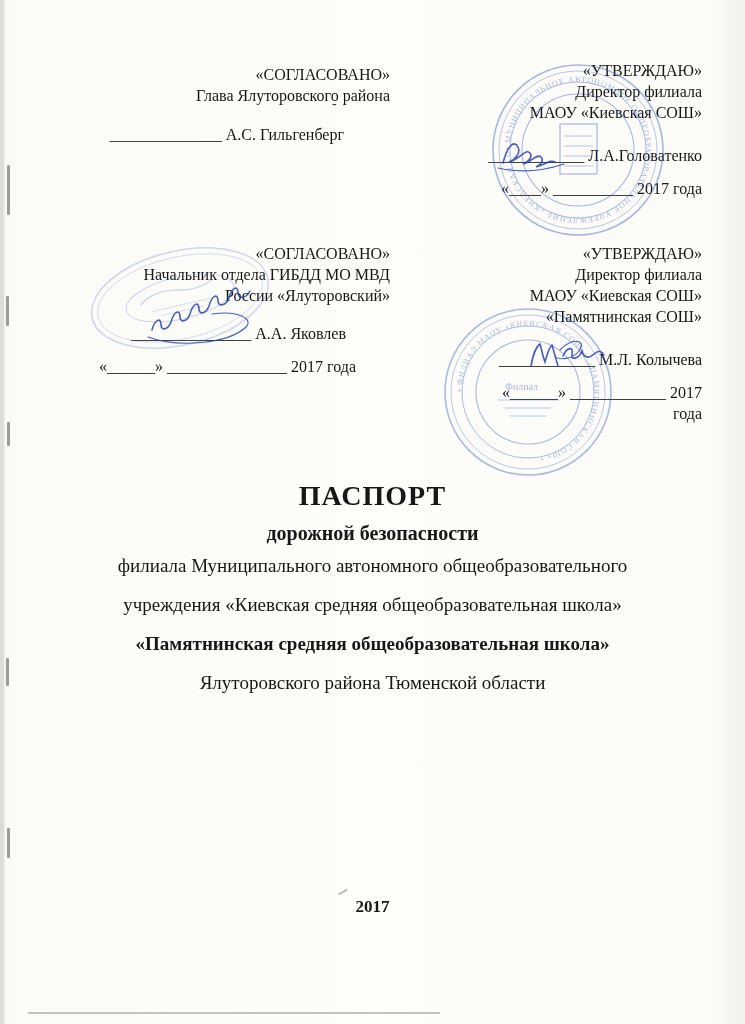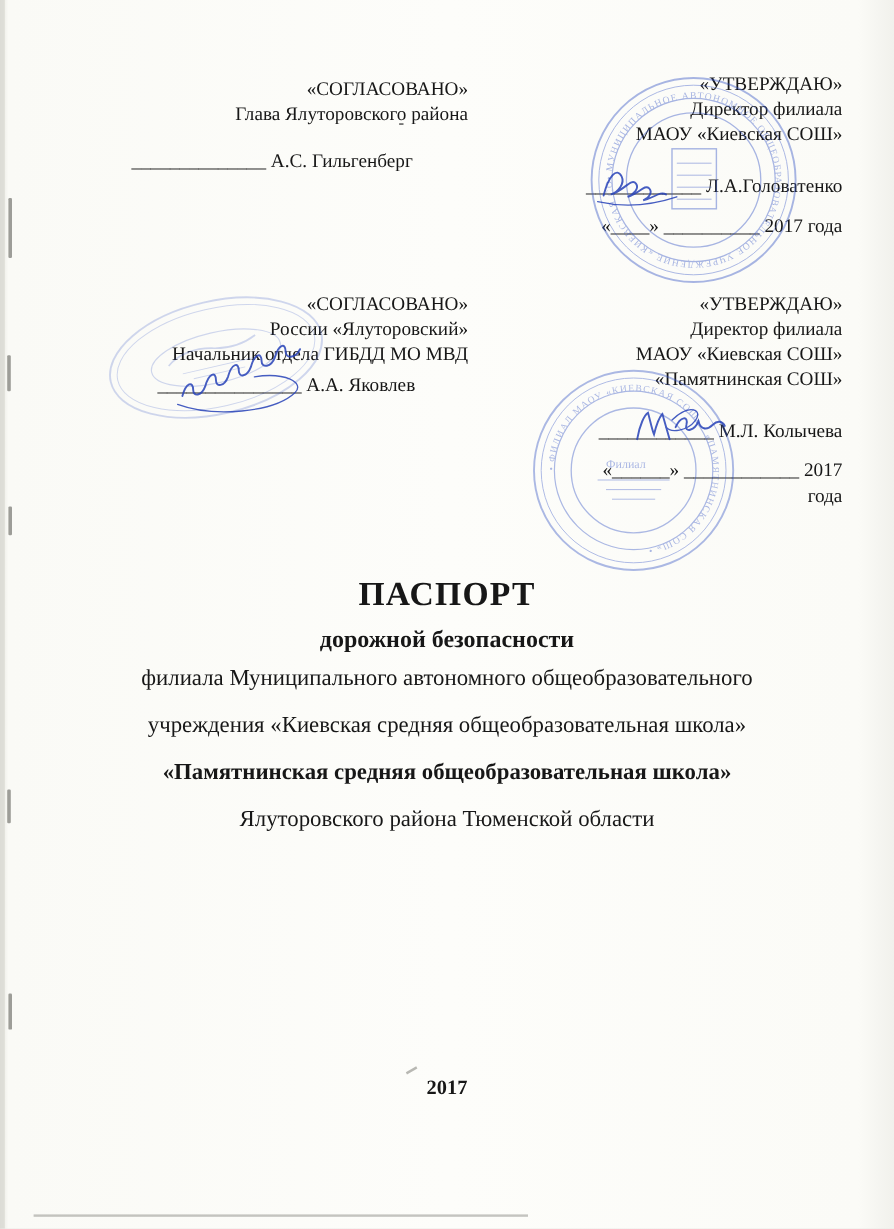--- a/index.html
+++ b/index.html
@@ -12,21 +12,21 @@
     background:linear-gradient(90deg,#e6e6e0 0,#fafaf6 7px,#fdfdfa 50%,#fbfbf7 96%,#f1f1ec 100%);
     font-family:"Liberation Serif","DejaVu Serif",serif;
     font-size:16px;line-height:21px;color:#171717;
   }
   .approval{position:absolute;text-align:right;}
   .block-tl{top:64px;left:85px;width:305px;}
   .block-tr{top:60px;left:477px;width:225px;}
   .block-bl{top:243px;left:85px;width:305px;}
   .block-br{top:243px;left:477px;width:225px;}
   .gap-sm{margin-top:18px;}
-  .gap-md{margin-top:5px;}
+  .gap-md{margin-top:17px;}
   .gap-lg{margin-top:22px;}
   .dgap{margin-top:12px;}
   .block-tl .ap-sign,.block-tl .ap-date{margin-right:46px;}
   .block-bl .ap-sign{margin-right:44px;}
   .block-bl .ap-date{margin-right:34px;}
   .block-tr .ap-date,.block-br .ap-date{}
   .title-block{position:absolute;top:478px;left:0;width:100%;text-align:center;}
   .title-main{font-size:28px;line-height:36px;font-weight:bold;letter-spacing:1px;}
   .title-sub{font-size:20px;line-height:26px;font-weight:bold;margin-top:6px;}
   .title-line{font-size:19px;line-height:27px;margin-top:12px;}
@@ -54,23 +54,24 @@
   <div class="approval block-tr">
     <div class="ap-heading">«УТВЕРЖДАЮ»</div>
     <div class="ap-line">Директор филиала</div>
     <div class="ap-line">МАОУ «Киевская СОШ»</div>
     <div class="ap-sign gap-lg">____________ Л.А.Головатенко</div>
     <div class="ap-date dgap">«____» __________ 2017 года</div>
   </div>
 
   <div class="approval block-bl">
     <div class="ap-heading">«СОГЛАСОВАНО»</div>
+    <div class="ap-line">Начальник отдела ГИБДД  МО МВД</div>
     <div class="ap-line">России «Ялуторовский»</div>
-    <div class="ap-line">Начальник отдела ГИБДД  МО МВД</div>
     <div class="ap-sign gap-md">_______________ А.А. Яковлев</div>
+    <div class="ap-date dgap">«______» _______________ 2017 года</div>
   </div>
 
   <div class="approval block-br">
     <div class="ap-heading">«УТВЕРЖДАЮ»</div>
     <div class="ap-line">Директор филиала</div>
     <div class="ap-line">МАОУ «Киевская СОШ»</div>
     <div class="ap-line">«Памятнинская СОШ»</div>
     <div class="ap-sign gap-lg">____________ М.Л. Колычева</div>
     <div class="ap-date dgap">«______» ____________ 2017 года</div>
   </div>

